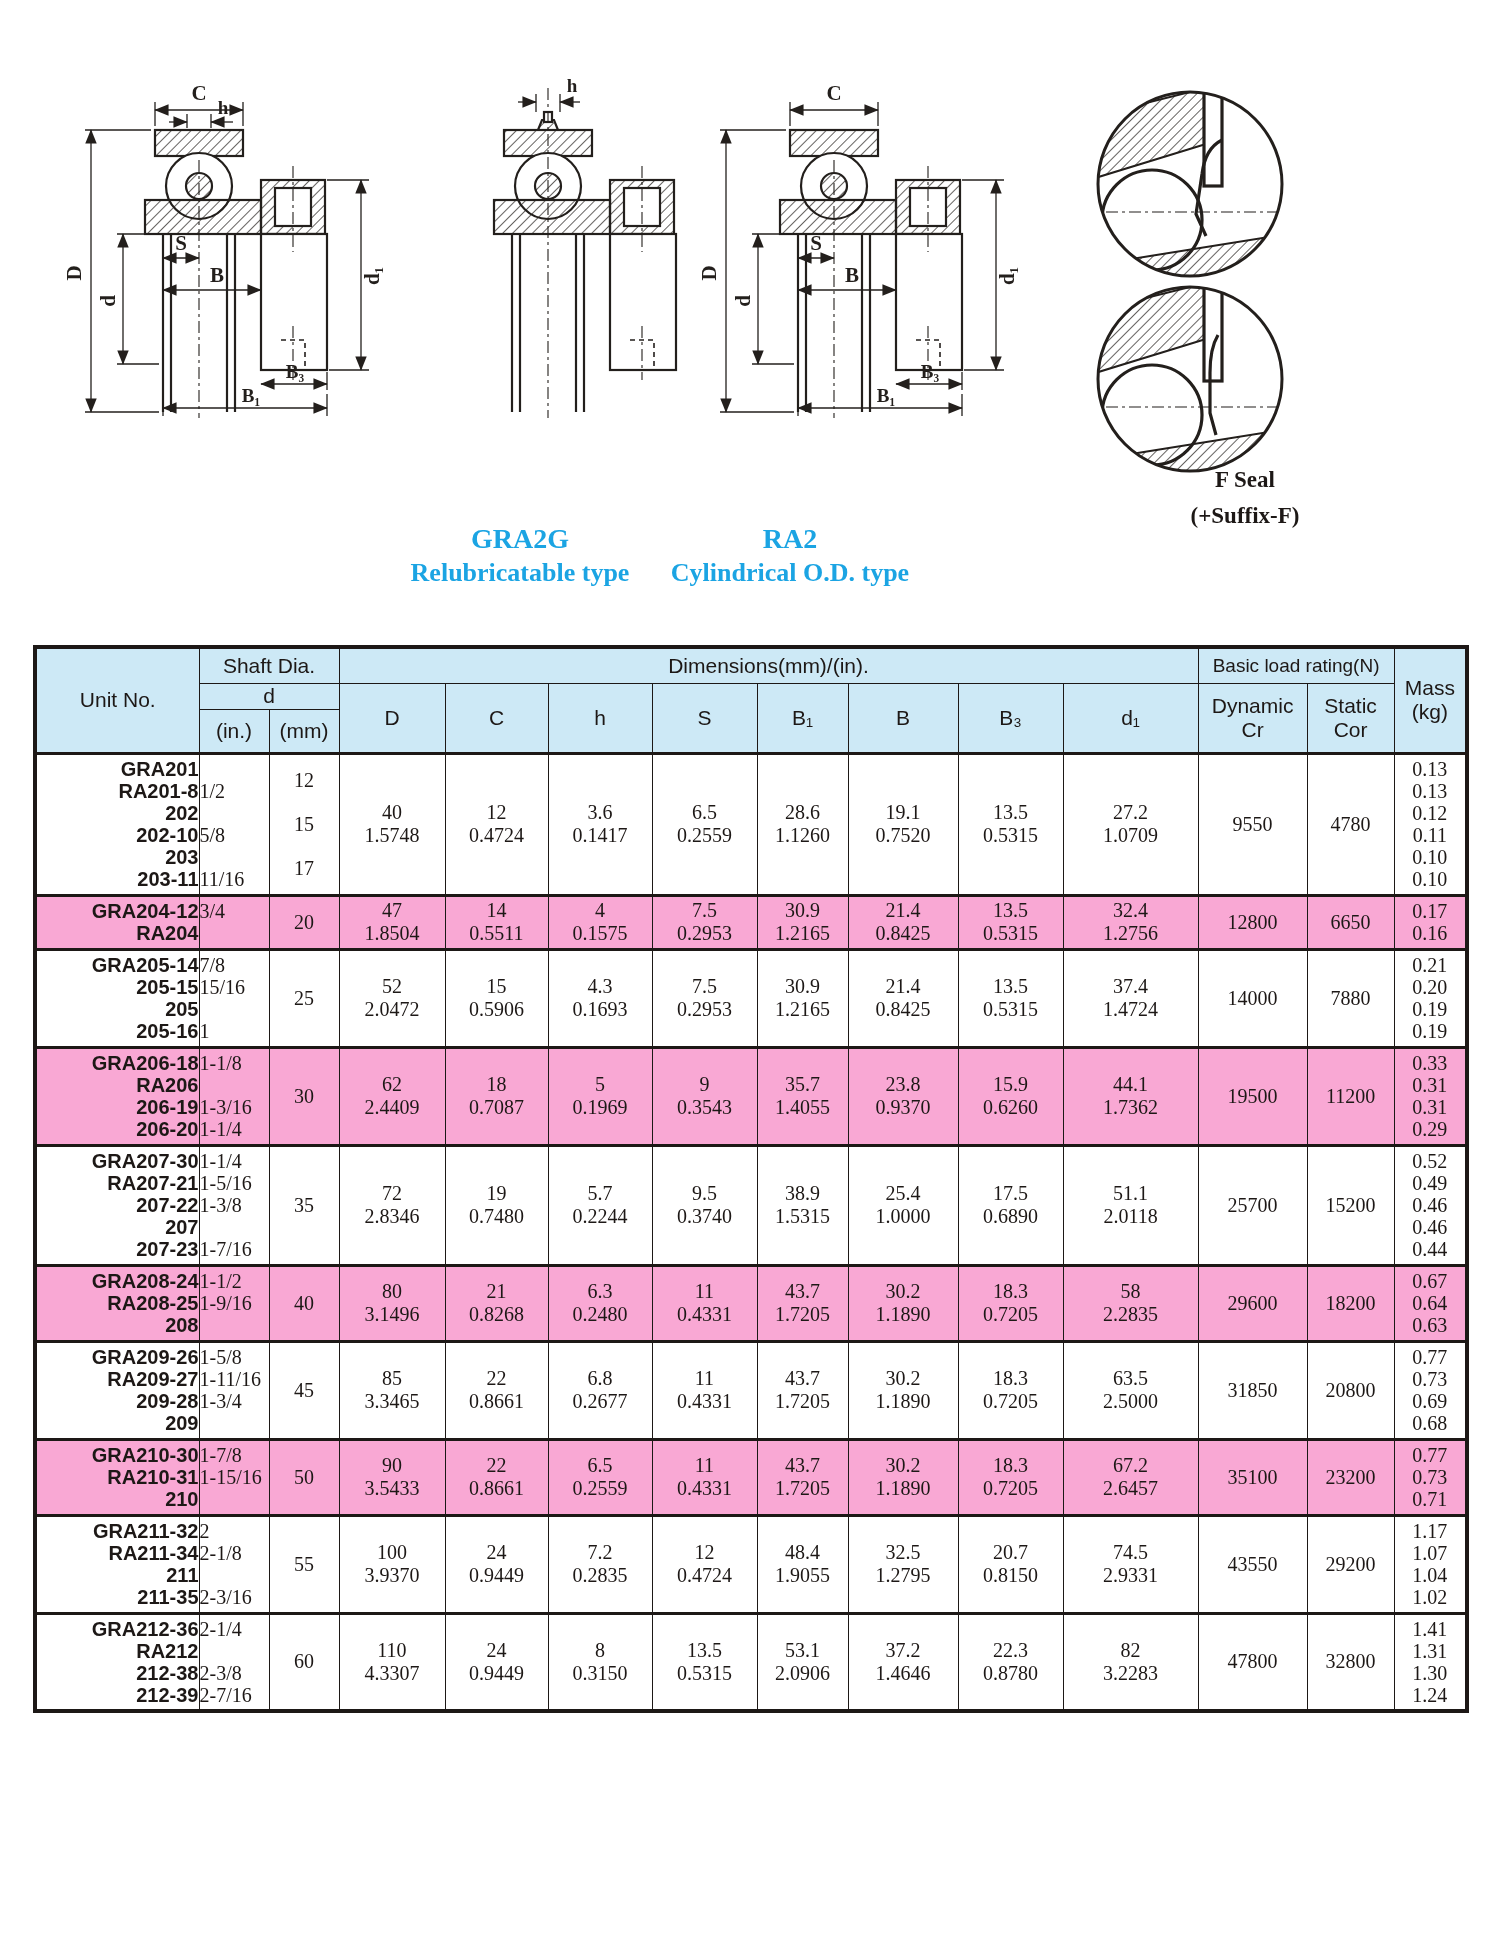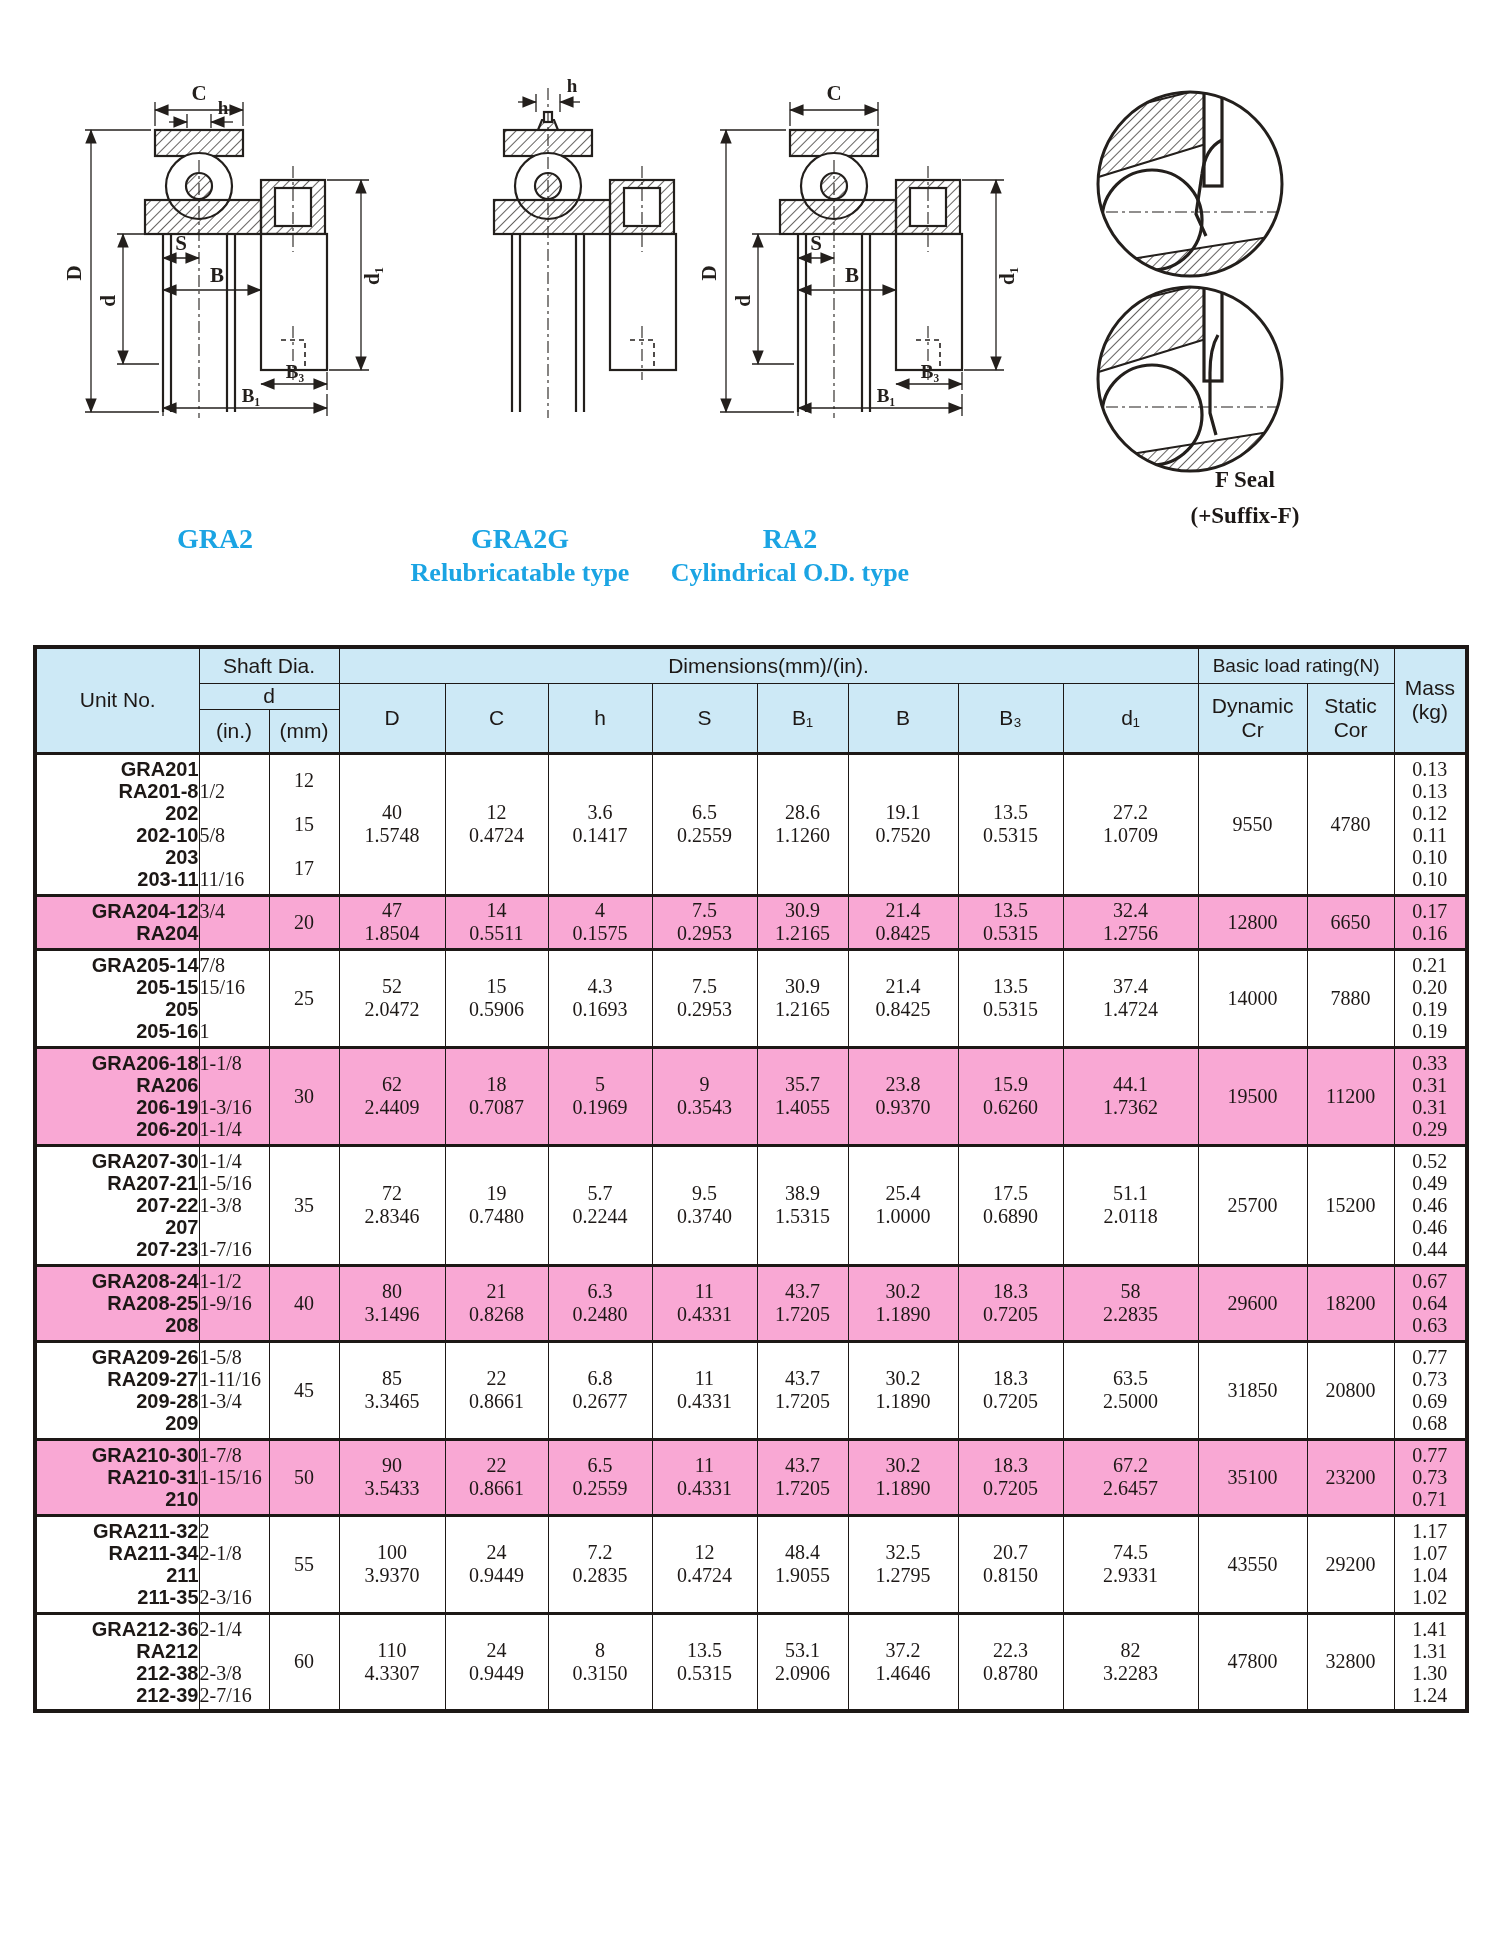--- a/index.html
+++ b/index.html
@@ -247,21 +247,20 @@
   </g>
   <circle cx="190" cy="297" r="92" fill="none" stroke="#231f1c" stroke-width="3"></circle>
 </svg>
 
 <div class="seal-caption" style="left:1130px;top:462px;width:230px">
   <div>F Seal</div>
   <div>(+Suffix-F)</div>
 </div>
 
 <div class="fig-caption" style="left:35px;top:522px;width:360px">
-  <div class="t1">GRA2</div>
 </div>
 <div class="fig-caption" style="left:370px;top:522px;width:300px">
   <div class="t1">GRA2G</div>
   <div class="t2">Relubricatable type</div>
 </div>
 <div class="fig-caption" style="left:650px;top:522px;width:280px">
   <div class="t1">RA2</div>
   <div class="t2">Cylindrical O.D. type</div>
 </div>
 

